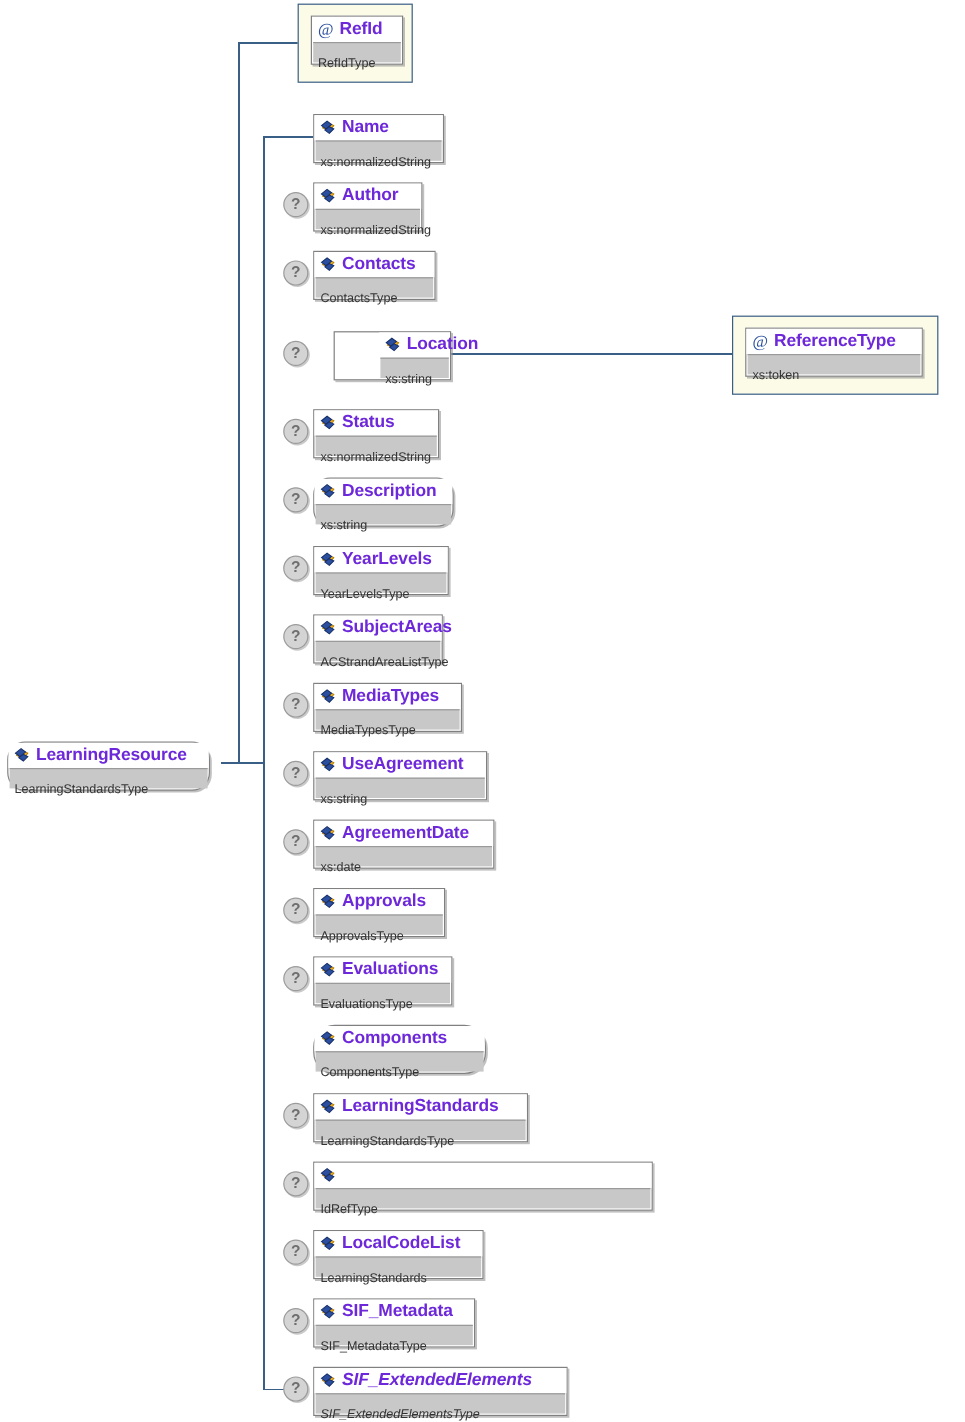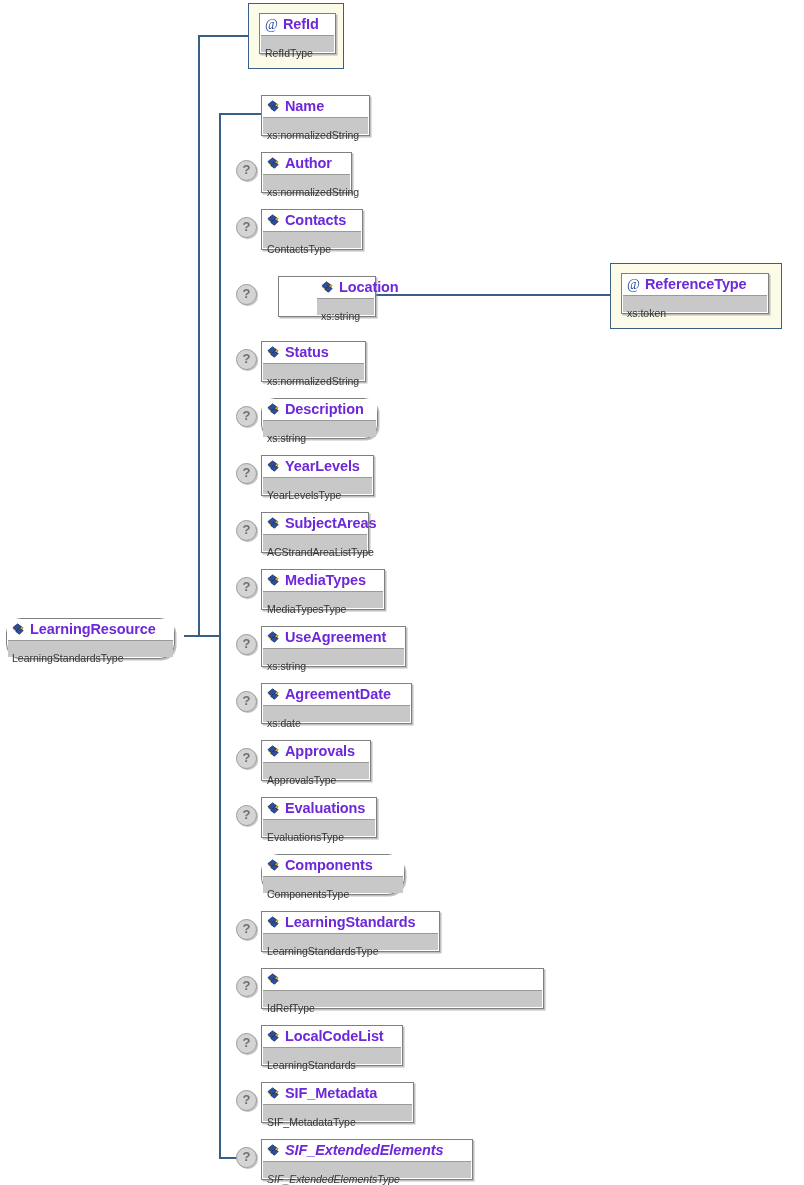--- a/index.html
+++ b/index.html
@@ -441,21 +441,21 @@
               <path d="M5 10 L9 7 L13 9 L9 13 Z" fill="#2b4f9e" stroke="#16306b" stroke-width="0.9"></path>
             </svg>
           </span>
           <span class="label">LocalCodeList</span>
         </div>
         <div class="typebar">
           <span class="type">LearningStandards</span>
         </div>
       </div>
       <div class="opt" style="left: 236px; top: 1090px;">?</div>
-      <div class="node" style="left: 261px; top: 1082px; width: 153px;">
+      <div class="node" style="left: 261px; top: 1082px; width: 135px;">
         <div class="title">
           <span class="ic">
             <svg width="15" height="15" viewBox="0 0 16 16">
               <path d="M3 8 L7 3 L13 6 L9 11 Z" fill="#f2b01e" stroke="#b8820a" stroke-width="0.9"></path>
               <path d="M2 6 L7 2 L11 5 L6 9 Z" fill="#2b4f9e" stroke="#16306b" stroke-width="0.9"></path>
               <path d="M5 10 L9 7 L13 9 L9 13 Z" fill="#2b4f9e" stroke="#16306b" stroke-width="0.9"></path>
             </svg>
           </span>
           <span class="label">SIF_Metadata</span>
         </div>

